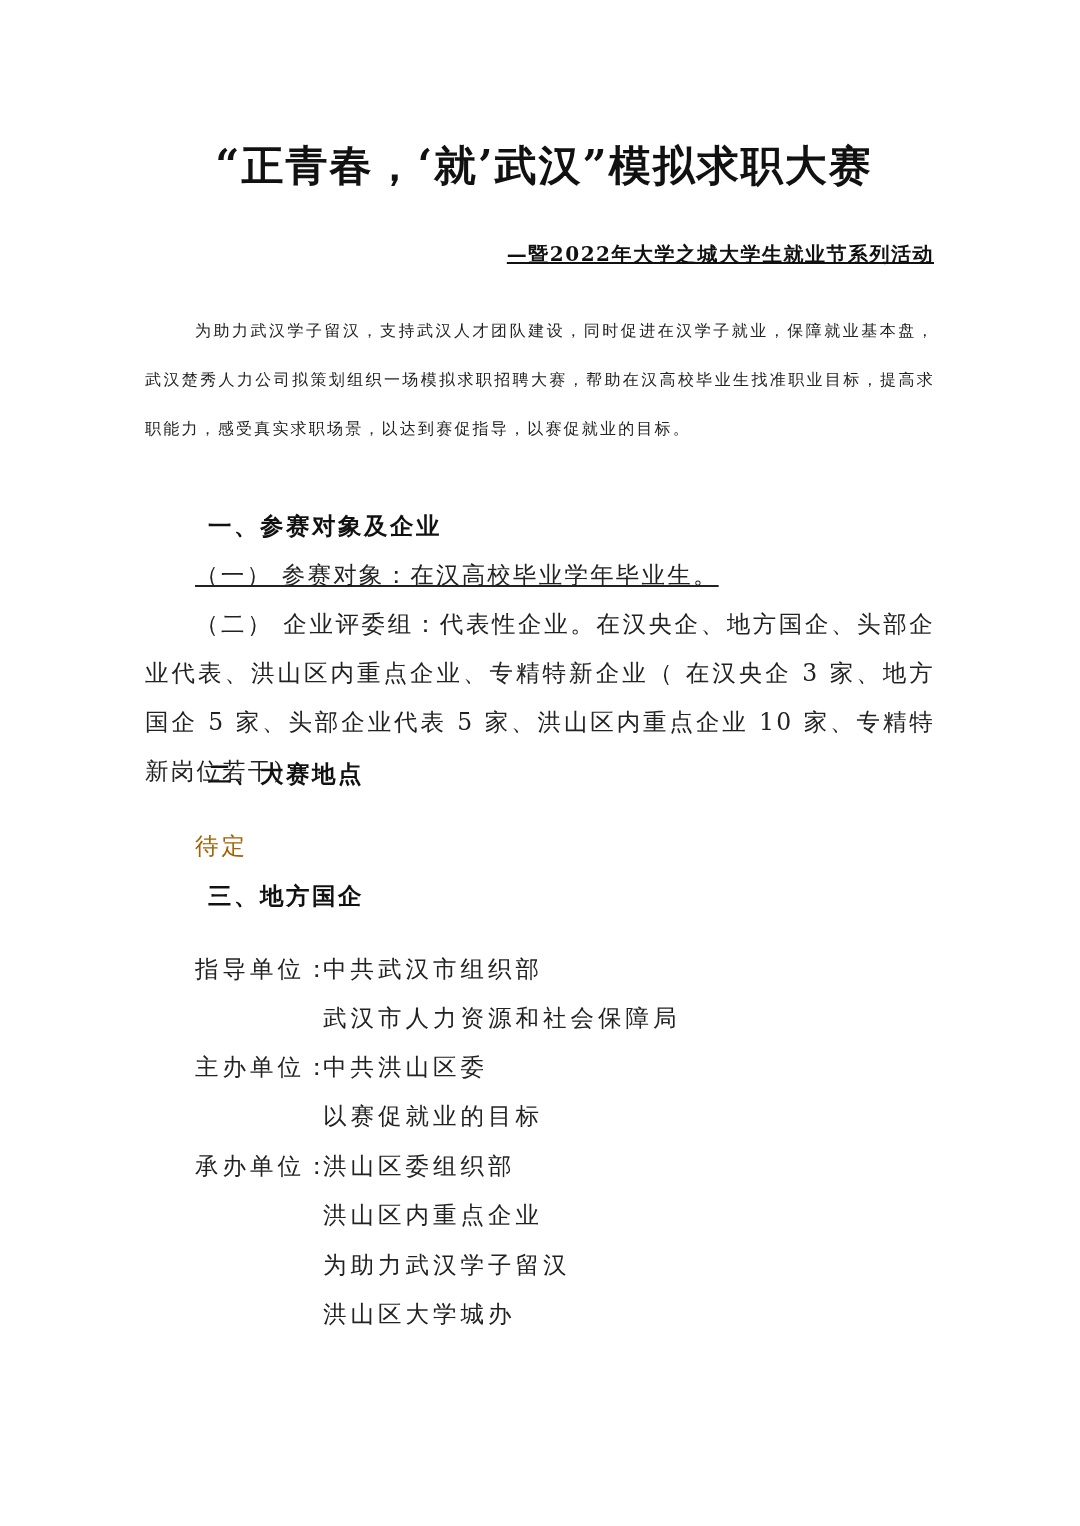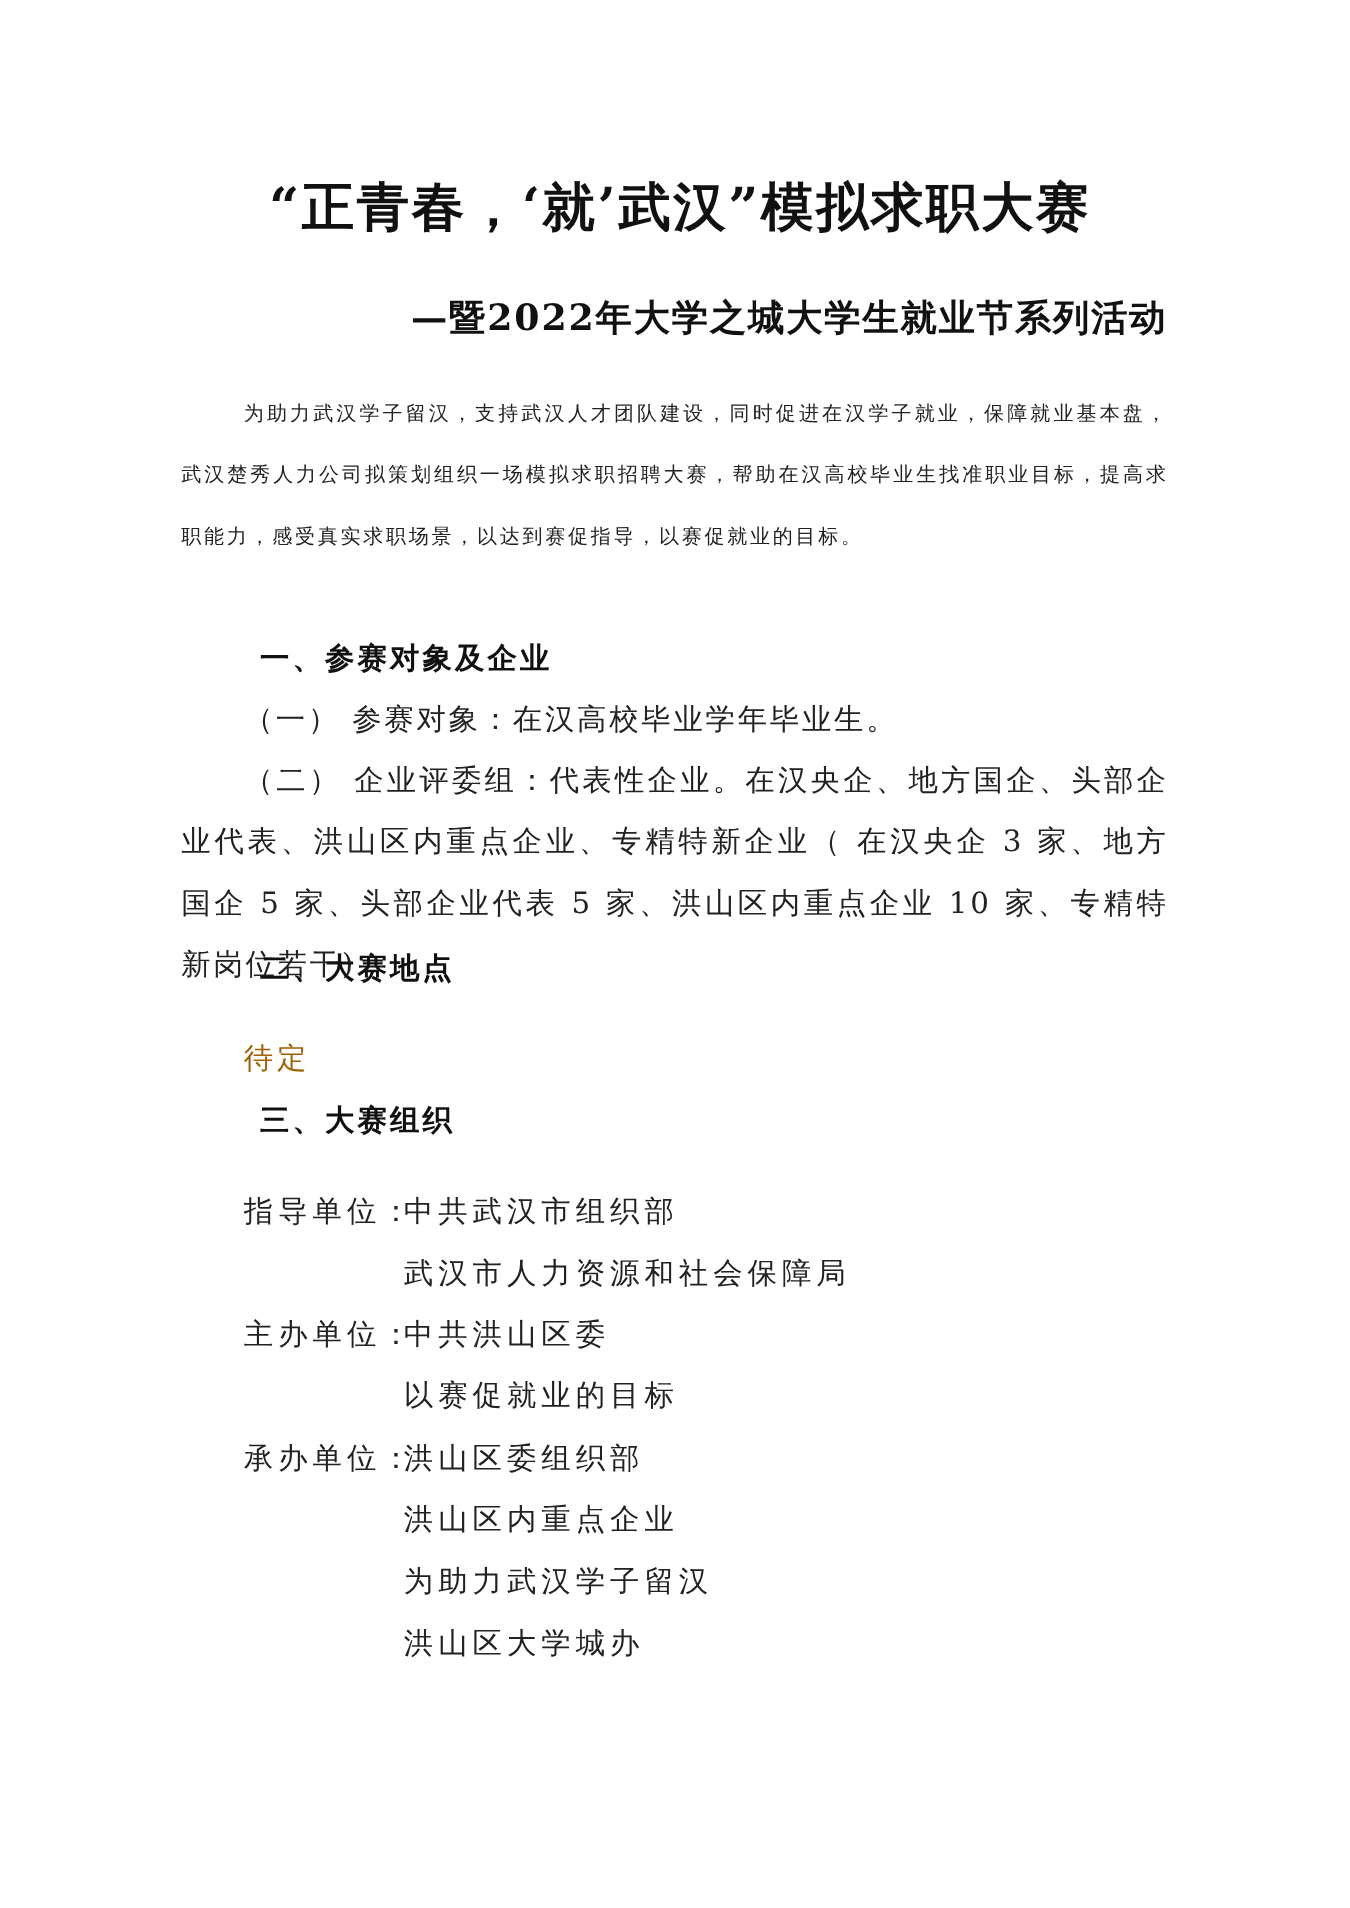--- a/index.html
+++ b/index.html
@@ -34,26 +34,27 @@
       letter-spacing: 2px;
       line-height: 60px;
       color: #111;
       padding-left: 8px;
       box-sizing: border-box;
     }
     .subtitle {
       position: absolute;
       right: 156px;
       top: 234px;
-      font-size: 29px;
+      font-size: 20px;
       font-weight: bold;
       letter-spacing: 1.5px;
       line-height: 40px;
       color: #111;
       white-space: nowrap;
+      text-decoration: underline;
     }
     .body-text {
       position: absolute;
       left: 145px;
       width: 790px;
       font-size: 16px;
       line-height: 49px;
       letter-spacing: 2.2px;
       color: #222;
       text-align: justify;
@@ -78,21 +79,21 @@
       position: absolute;
       left: 145px;
       width: 790px;
       font-size: 23.5px;
       line-height: 49px;
       letter-spacing: 2.2px;
       color: #222;
       text-indent: 50px;
       text-align: justify;
     }
-    .item-1 { top: 551px; }
+    .item-1 { top: 551px; text-decoration: underline; }
     .item-2 { top: 600px; }
     .plain-line {
       position: absolute;
       left: 195px;
       font-size: 23.5px;
       letter-spacing: 3px;
       line-height: 40px;
       color: #a16207;
       white-space: nowrap;
     }
@@ -129,21 +130,21 @@
 
   <div class="body-text para-intro">为助力武汉学子留汉，支持武汉人才团队建设，同时促进在汉学子就业，保障就业基本盘，武汉楚秀人力公司拟策划组织一场模拟求职招聘大赛，帮助在汉高校毕业生找准职业目标，提高求职能力，感受真实求职场景，以达到赛促指导，以赛促就业的目标。</div>
 
   <div class="heading h1">一、参赛对象及企业</div>
   <div class="item item-1">（一） 参赛对象：在汉高校毕业学年毕业生。</div>
   <div class="item item-2">（二） 企业评委组：代表性企业。在汉央企、地方国企、头部企业代表、洪山区内重点企业、专精特新企业（ 在汉央企 3 家、地方国企 5 家、头部企业代表 5 家、洪山区内重点企业 10 家、专精特新岗位若干)</div>
 
   <div class="heading h2">二、大赛地点</div>
   <div class="plain-line location">待定</div>
 
-  <div class="heading h3">三、大赛组织</div>
+  <div class="heading h3">三、地方国企</div>
 
   <div>
 
     <div class="org-row" style="top: 949px;">
       <span class="org-label">指导单位：</span>
       <span class="org-value">中共武汉市组织部</span>
     </div>
     <div class="org-row" style="top: 998px;">
       <span class="org-value">武汉市人力资源和社会保障局</span>
     </div>

